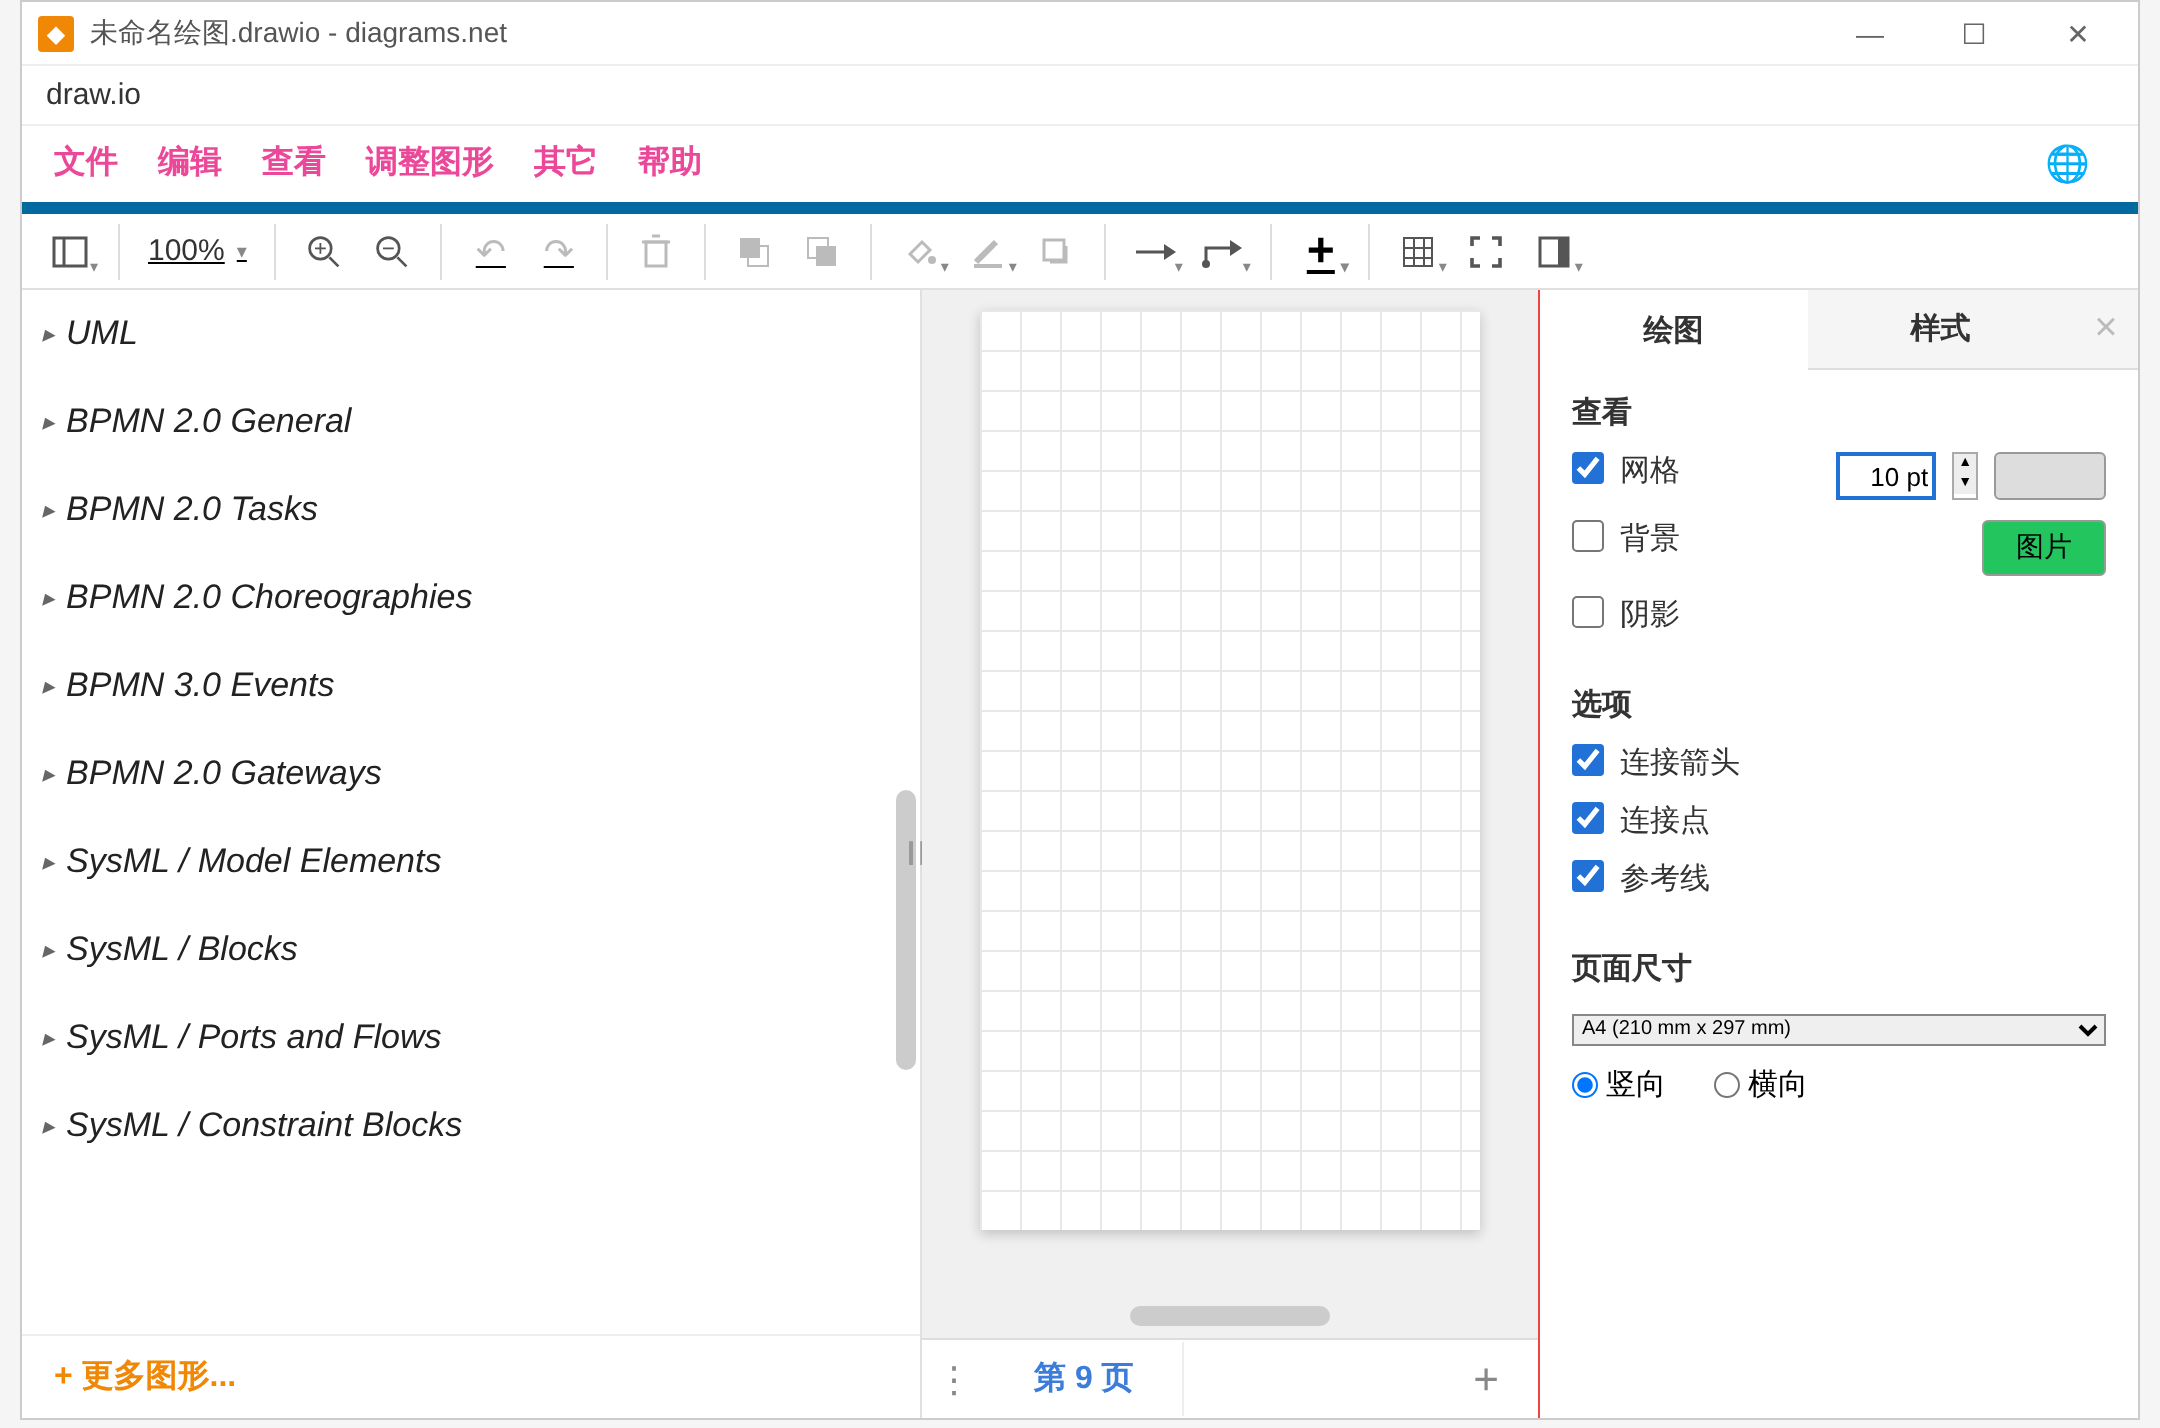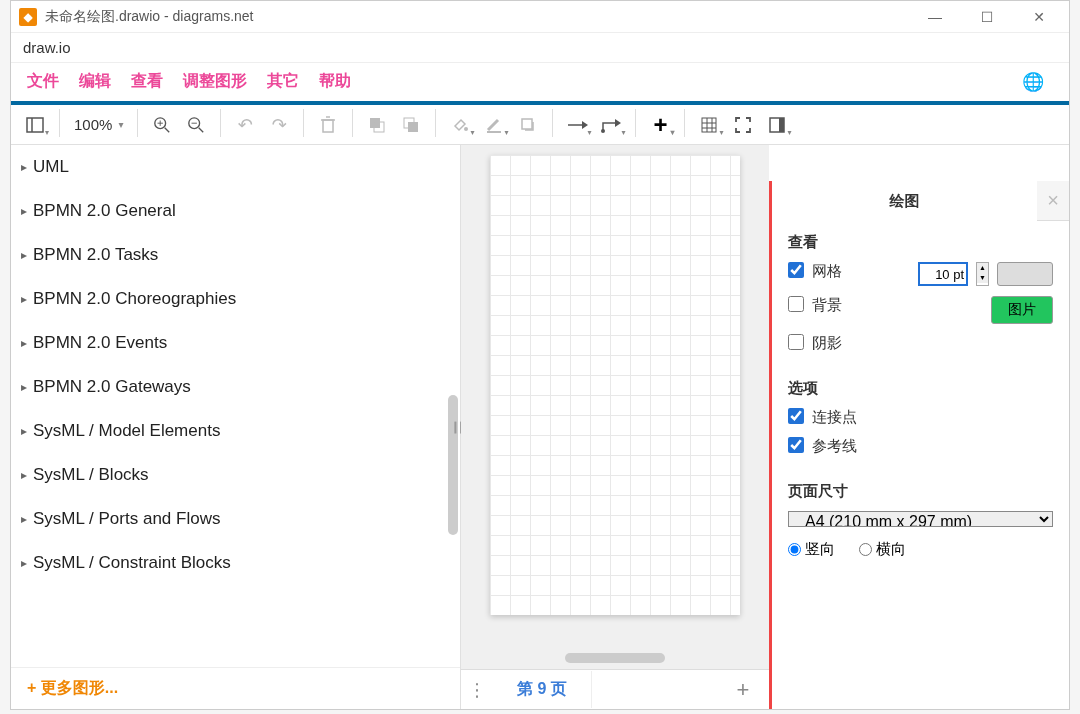--- a/index.html
+++ b/index.html
@@ -7,60 +7,60 @@
 .window { position: absolute; left: 10px; top: 0; width: 1060px; height: 710px; background: #fff; border: 1px solid #ccc; display: flex; flex-direction: column; }
 .titlebar { height: 32px; display: flex; align-items: center; padding: 0 8px; background: #fff; border-bottom: 1px solid #eee; }
 .title-icon { width: 18px; height: 18px; background: #f08705; margin-right: 8px; display: flex; align-items: center; justify-content: center; color: #fff; font-size: 12px; border-radius: 2px; }
 .title-text { flex: 1; font-size: 14px; color: #555; }
 .win-controls { display: flex; gap: 24px; padding-right: 8px; }
 .win-btn { width: 28px; height: 24px; display: flex; align-items: center; justify-content: center; font-size: 14px; color: #666; cursor: pointer; }
 .subtitle { padding: 6px 12px; font-size: 15px; color: #333; border-bottom: 1px solid #eee; }
 .menubar { display: flex; gap: 20px; padding: 8px 16px; font-size: 16px; }
 .menubar .menu-item { cursor: pointer; color: #ec4899; font-weight: bold; }
 .menubar-globe { margin-left: auto; color: #888; font-size: 18px; cursor: pointer; margin-right: 8px; }
-.toolbar { display: flex; padding: 4px 8px; border-top: 4px solid #0369a1; border-bottom: 1px solid #e0e0e0; background: #fff; height: 44px; gap: 2px; }
+.toolbar { display: flex; align-items: center; padding: 4px 8px; border-top: 6px solid #0369a1; border-bottom: 1px solid #e0e0e0; background: #fff; height: 44px; gap: 2px; text-decoration: underline; }
 .tb-btn { width: 32px; height: 32px; display: flex; align-items: center; justify-content: center; color: #555; cursor: pointer; font-size: 18px; position: relative; }
 .tb-btn.dd::after { content: "▾"; font-size: 8px; position: absolute; right: 2px; bottom: 4px; color: #888;}
 .tb-sep { width: 1px; height: 28px; background: #ddd; margin: 0 6px; }
 .zoom { display: flex; align-items: center; font-size: 15px; color: #333; padding: 0 6px; cursor: pointer; }
 .zoom::after { content: "▾"; font-size: 10px; margin-left: 6px; color: #888;}
 .main { flex: 1; display: flex; overflow: hidden; }
 .sidebar { width: 450px; border-right: 1px solid #e0e0e0; display: flex; flex-direction: column; position: relative; }
-.shape-list { flex: 1; overflow-y: auto; }
+.shape-list { flex: 1; overflow-y: auto; font-style: italic; }
 .shape-cat { display: flex; align-items: center; padding: 12px 10px; font-size: 17px; color: #222; cursor: pointer; }
 .shape-cat::before { content: "▸"; font-size: 12px; color: #666; margin-right: 6px; }
 .sidebar-thumb { position: absolute; right: 2px; top: 250px; width: 10px; height: 140px; background: #ccc; border-radius: 5px; }
 .sidebar-splitter { position: absolute; right: -6px; top: 50%; transform: translateY(-50%); font-size: 10px; color: #999; cursor: col-resize; letter-spacing: -2px;}
 .more-shapes { padding: 10px 16px; font-size: 16px; font-weight: bold; color: #f08705; cursor: pointer; border-top: 1px solid #eee; }
 .canvas-wrap { flex: 1; background: #f0f0f0; display: flex; flex-direction: column; position: relative; }
 .canvas-area { flex: 1; padding: 10px; display: flex; justify-content: center; align-items: flex-start; overflow: hidden; }
 .page { width: 250px; height: 460px; background: #fff; box-shadow: 0 2px 6px rgba(0,0,0,0.2);
   background-image: linear-gradient(#e8e8e8 1px, transparent 1px), linear-gradient(90deg, #e8e8e8 1px, transparent 1px);
   background-size: 20px 20px; }
 .page-tabs { height: 40px; display: flex; align-items: center; background: #fff; border-top: 1px solid #ddd; }
 .tab-more { width: 32px; text-align: center; color: #888; font-size: 18px; cursor: pointer; }
 .tab-active { padding: 8px 24px; font-weight: bold; color: #3b7dd8; font-size: 16px; border-right: 1px solid #eee; cursor: pointer; }
 .tab-add { width: 32px; text-align: center; font-size: 22px; color: #888; cursor: pointer; margin-left: auto; margin-right: 10px;}
 .hscroll-thumb { position: absolute; bottom: 46px; left: 50%; transform: translateX(-50%); width: 100px; height: 10px; background: #ccc; border-radius: 5px; }
-.right-panel { width: 300px; border-left: 3px solid #ef4444; display: flex; flex-direction: column; font-size: 15px; margin-top: 36px; }
+.right-panel { width: 300px; border-left: 1px solid #ef4444; display: flex; flex-direction: column; font-size: 15px; }
 .rp-tabs { display: flex; height: 40px; }
 .rp-tab { flex: 1; display: flex; align-items: center; justify-content: center; cursor: pointer; background: #f5f5f5; border-bottom: 1px solid #ddd; font-weight: bold; color: #333;}
 .rp-tab.active { background: #fff; border-bottom: none; }
 .rp-close { width: 32px; display: flex; align-items: center; justify-content: center; color: #bbb; font-size: 20px; cursor: pointer; border-bottom: 1px solid #ddd; background: #f5f5f5;}
 .rp-section { padding: 12px 16px 4px; }
 .rp-heading { font-weight: bold; color: #333; margin-bottom: 10px; }
 .rp-row { display: flex; align-items: flex-start; margin-bottom: 10px; gap: 8px; }
 .rp-check { width: 16px; height: 16px; accent-color: #2171d6; }
 .rp-label { flex: 1; color: #333; }
 .rp-input { width: 50px; height: 24px; border: 2px solid #2171d6; text-align: right; padding-right: 2px; font-size: 13px; }
 .spinner-btns { display:flex; flex-direction:column; border:1px solid #aaa; height:24px; }
 .spinner-btns div{ font-size:7px; line-height:10px; padding:0 2px; cursor:pointer; background:#eee;}
 .rp-swatch { width: 56px; height: 24px; background: #ddd; border: 1px solid #999; border-radius: 3px; cursor: pointer; }
 .rp-imgbtn { padding: 4px 16px; border: 1px solid #999; background: #22c55e; border-radius: 3px; cursor: pointer; font-size: 14px; }
-.rp-select { width: 100%; height: 16px; border: 1px solid #888; font-size: 16px; padding: 0 12px;}
+.rp-select { width: 100%; height: 16px; border: 1px solid #888; font-size: 10px; padding: 0 0;}
 .rp-radio { display: inline-flex; align-items: center; gap: 4px; margin-right: 16px; }
 svg { pointer-events: none; }
 </style>
 </head>
 <body>
 
 <div class="window">
 
   <div class="titlebar">
     <div class="title-icon">◆</div>
@@ -192,21 +192,21 @@
   </div>
 
   <div class="main">
 
     <div class="sidebar">
       <div class="shape-list">
         <div class="shape-cat">UML</div>
         <div class="shape-cat">BPMN 2.0 General</div>
         <div class="shape-cat">BPMN 2.0 Tasks</div>
         <div class="shape-cat">BPMN 2.0 Choreographies</div>
-        <div class="shape-cat">BPMN 2.0 Events</div>
+        <div class="shape-cat">BPMN 3.0 Events</div>
         <div class="shape-cat">BPMN 2.0 Gateways</div>
         <div class="shape-cat">SysML / Model Elements</div>
         <div class="shape-cat">SysML / Blocks</div>
         <div class="shape-cat">SysML / Ports and Flows</div>
         <div class="shape-cat">SysML / Constraint Blocks</div>
       </div>
       <div class="sidebar-thumb"></div>
       <div class="sidebar-splitter">▎▎</div>
       <div class="more-shapes">+ 更多图形...</div>
     </div>
@@ -219,20 +219,21 @@
       <div class="page-tabs">
         <div class="tab-more">⋮</div>
         <div class="tab-active">第 9 页</div>
         <div class="tab-add">+</div>
       </div>
     </div>
 
     <div class="right-panel">
       <div class="rp-tabs">
         <div class="rp-tab active">绘图</div>
+        <div class="rp-tab">样式</div>
         <div class="rp-close">×</div>
       </div>
 
       <div class="rp-section">
         <div class="rp-heading">查看</div>
         <div class="rp-row">
           <input type="checkbox" class="rp-check" checked="" style="">
           <span class="rp-label">网格</span>
           <input class="rp-input" value="10 pt" style="">
           <div class="spinner-btns">
@@ -247,20 +248,24 @@
           <button class="rp-imgbtn">图片</button>
         </div>
         <div class="rp-row">
           <input type="checkbox" class="rp-check" style="">
           <span class="rp-label">阴影</span>
         </div>
       </div>
 
       <div class="rp-section">
         <div class="rp-heading">选项</div>
+        <div class="rp-row">
+          <input type="checkbox" class="rp-check" checked="" style="">
+          <span class="rp-label">连接箭头</span>
+        </div>
         <div class="rp-row">
           <input type="checkbox" class="rp-check" checked="" style="">
           <span class="rp-label">连接点</span>
         </div>
         <div class="rp-row">
           <input type="checkbox" class="rp-check" checked="" style="">
           <span class="rp-label">参考线</span>
         </div>
       </div>
 

